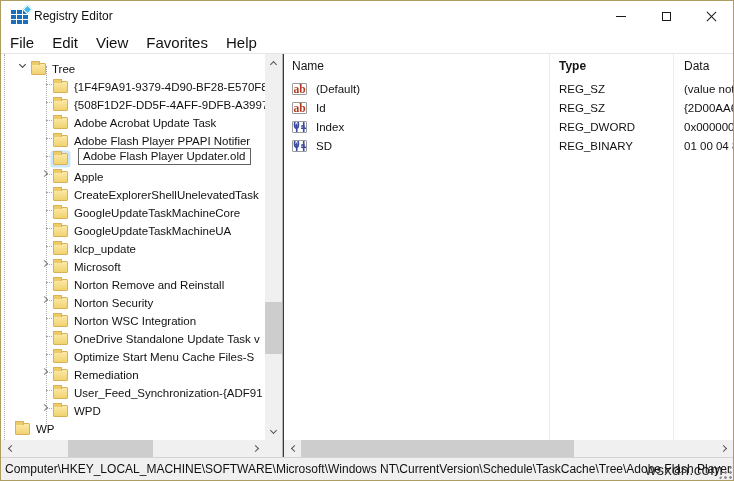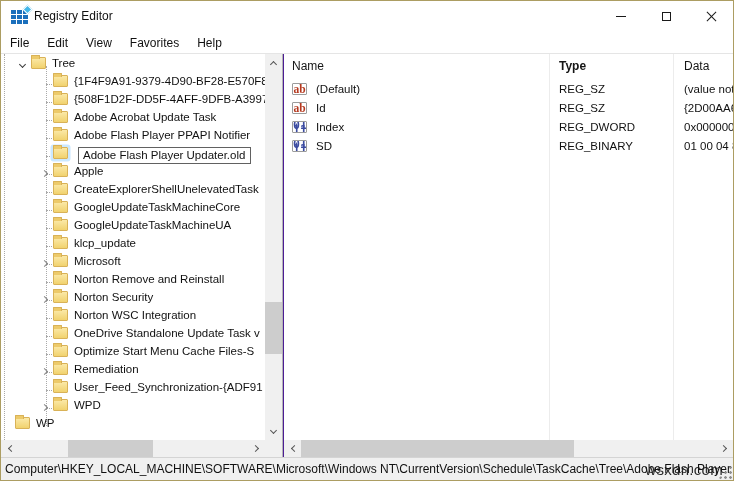--- a/index.html
+++ b/index.html
@@ -19,30 +19,30 @@
   .wtitle{position:absolute;left:33px;top:0;line-height:31px;font-size:12px;}
   .wbtn{position:absolute;top:1px;width:45px;height:29px;display:flex;align-items:center;justify-content:center;}
   .btn-min{left:597px;} .btn-max{left:643px;} .btn-close{left:688px;}
   .g-min{width:10px;height:1px;background:#1a1a1a;}
   .g-max{width:9px;height:9px;border:1px solid #1a1a1a;}
   .g-close{position:relative;width:13px;height:13px;}
   .g-close::before,.g-close::after{content:"";position:absolute;left:0;top:6px;width:13px;height:1px;background:#1a1a1a;}
   .g-close::before{transform:rotate(45deg);} .g-close::after{transform:rotate(-45deg);}
   
   .menubar{position:absolute;left:0;top:31px;right:0;height:21px;display:flex;align-items:center;background:#fff;}
-  .mitem{padding:2px 9px;font-size:12px;white-space:nowrap;}
+  .mitem{padding:2px 9px;font-size:15px;white-space:nowrap;}
   
   .main{position:absolute;left:0;top:52px;right:0;bottom:23px;border-top:1px solid #e5e5e5;}
   
   .tree-pane{position:absolute;left:0;top:0;width:282px;bottom:0;border-right:1px solid #b4b4b4;background:#fff;}
   .tree-rows{position:absolute;left:0;top:0;right:17px;bottom:17px;overflow:hidden;padding-top:3px;}
   .guide{position:absolute;width:0;border-left:1px dotted #a9a9a9;}
   .g-root{left:3px;top:0;bottom:-4px;}
   .g-l1{left:45px;top:12px;height:360px;}
-  .trow{position:relative;height:18px;display:flex;align-items:flex-start;white-space:nowrap;}
+  .trow{position:relative;height:18px;display:flex;align-items:flex-end;white-space:nowrap;}
   .trow.lvl1{padding-left:16px;} .trow.lvl2{padding-left:38px;} .trow.lvl0{padding-left:0;}
   .trow.lvl2::before{content:"";position:absolute;left:45px;top:9px;width:8px;border-top:1px dotted #a9a9a9;}
   .slot{flex:0 0 14px;width:14px;height:18px;position:relative;}
   .chev{position:absolute;left:3px;top:6px;width:5px;height:5px;
     border-right:1.4px solid #858585;border-bottom:1.4px solid #858585;transform:rotate(-45deg);}
   .chev.exp{border-color:#3b3b3b;transform:rotate(45deg);top:5px;}
   .folder{flex:0 0 15px;width:15px;height:12px;margin-right:6px;position:relative;border-radius:1px;
     background:linear-gradient(#fbe9a8,#f1d26e);border:1px solid #d9b257;}
   .folder::before{content:"";position:absolute;left:-1px;top:-3px;width:7px;height:3px;
     background:#edca6a;border:1px solid #d9b257;border-bottom:none;border-radius:1px 1px 0 0;}

